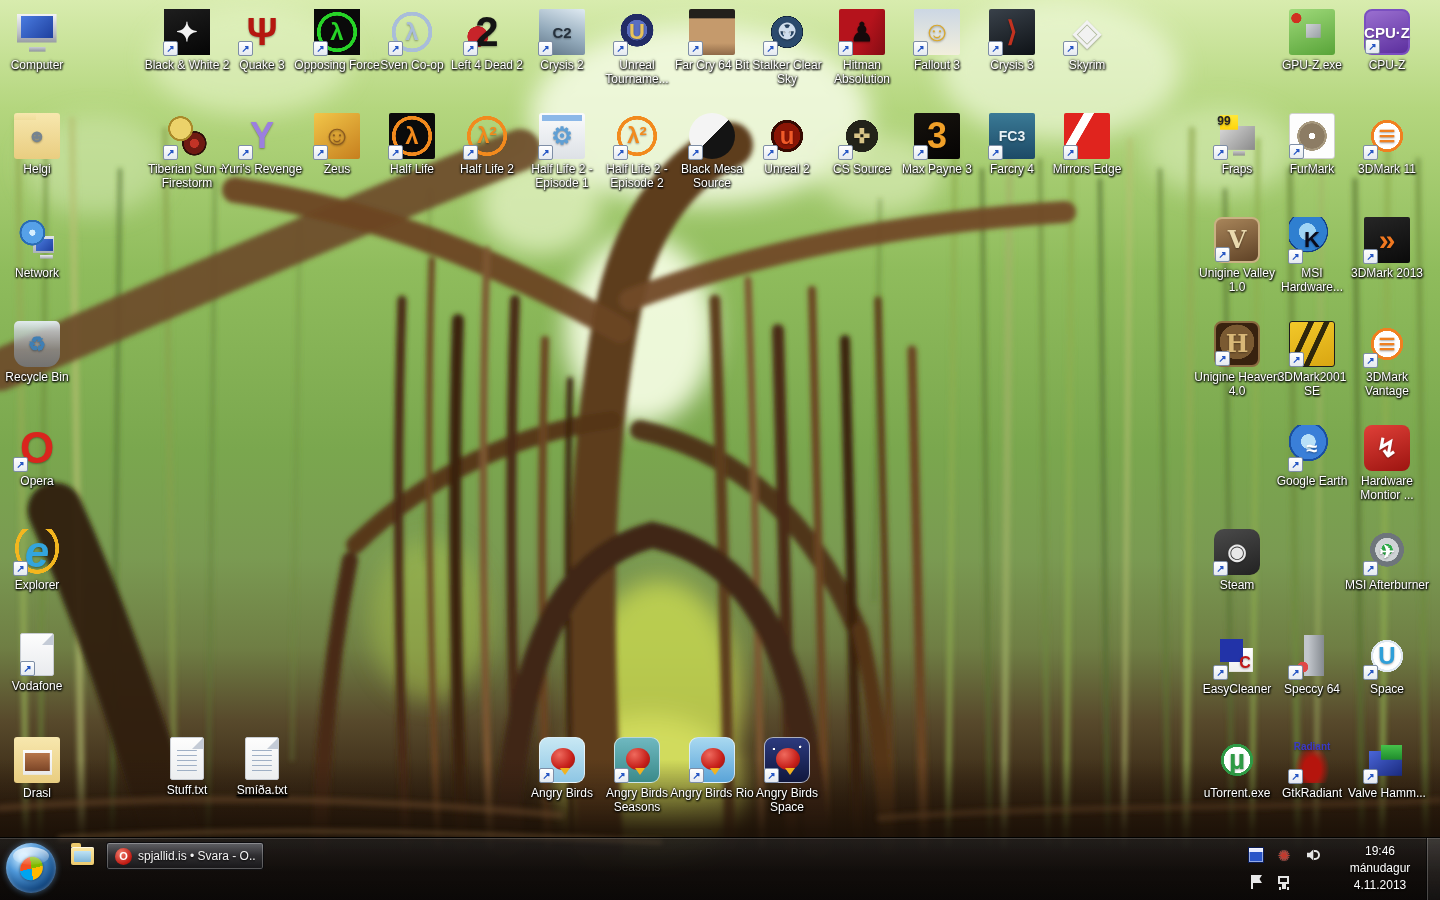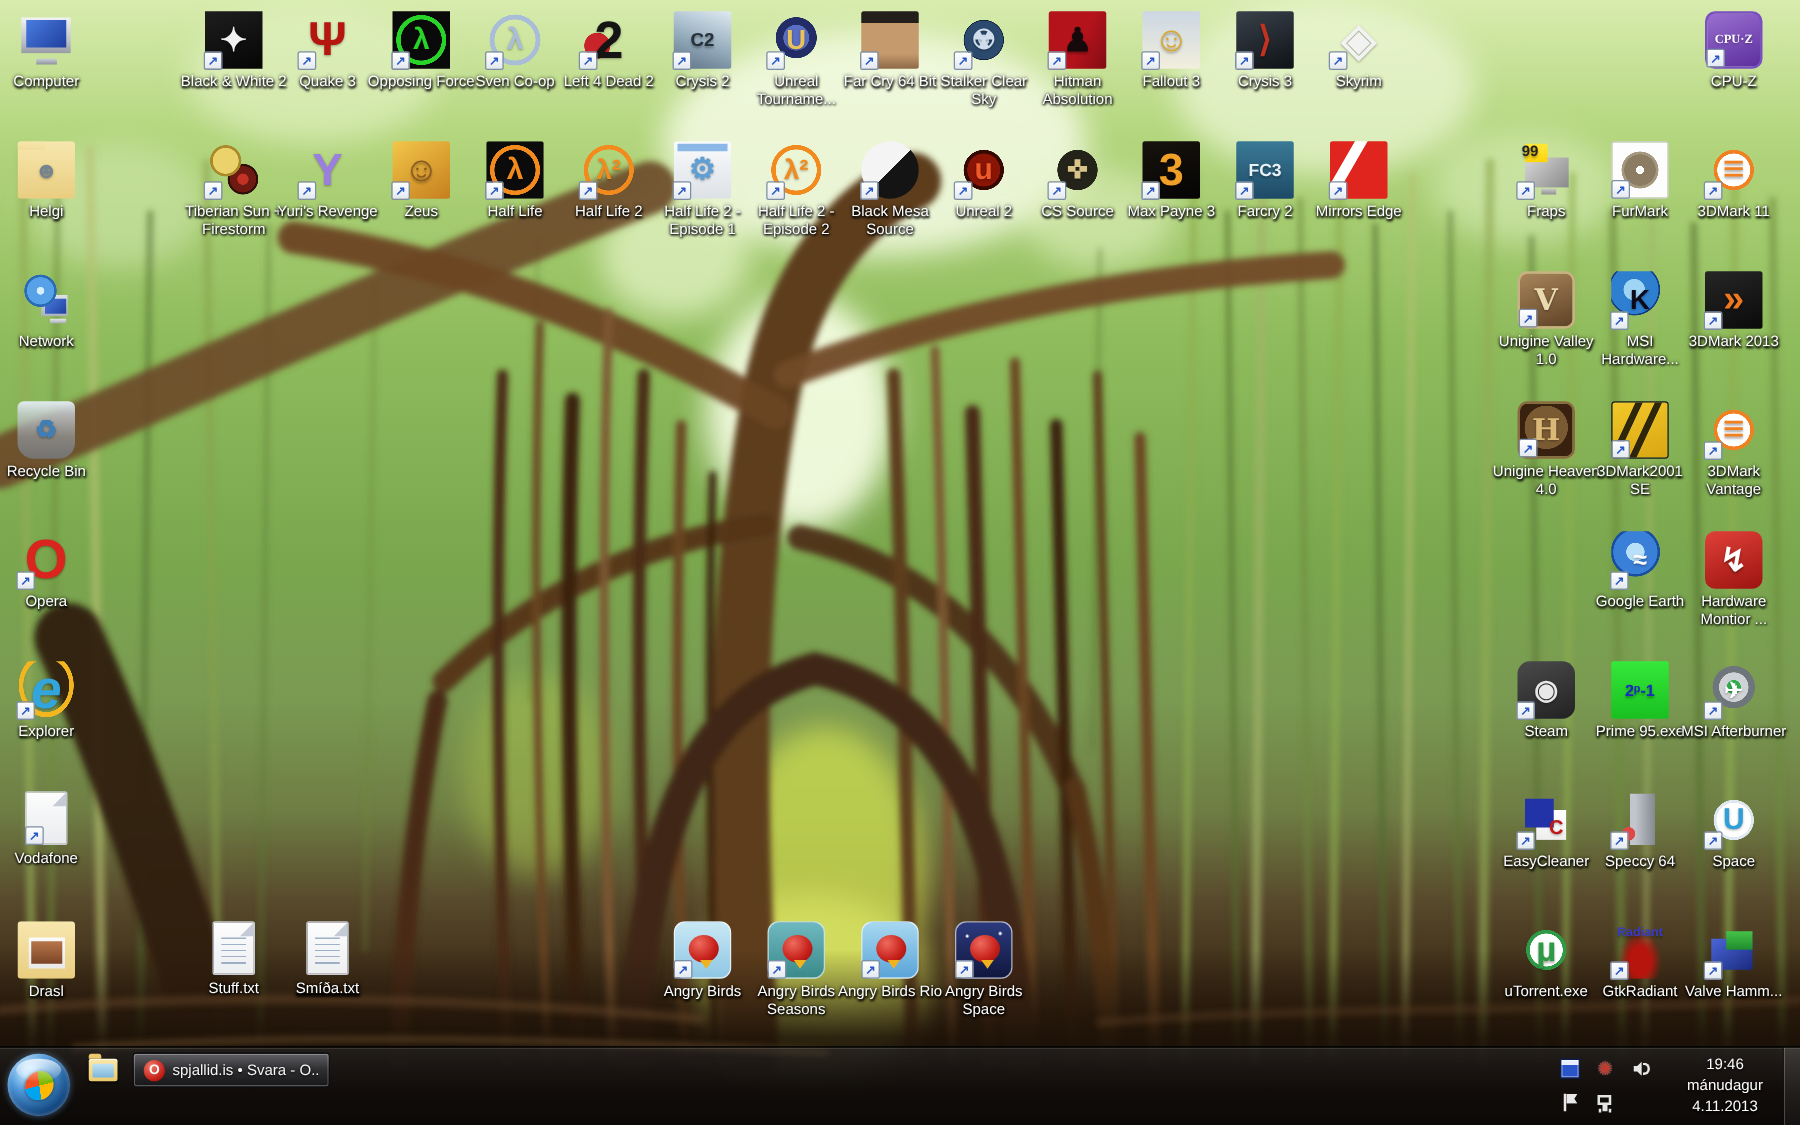--- a/index.html
+++ b/index.html
@@ -280,23 +280,30 @@
       </div>
       <div class="ico-label">Crysis 3</div>
     </div>
       <div class="dicon" style="left: 1044px; top: 9px;">
       <div class="ico-art">
         <span class="ico-glyph" style="color: rgb(242, 242, 242); font-size: 36px;">◈</span>
         <span class="sc-arrow" style="display: flex;">↗</span>
       </div>
       <div class="ico-label">Skyrim</div>
     </div>
+      <div class="dicon" style="left: 1269px; top: 9px;">
+      <div class="ico-art" style="background: radial-gradient(circle at 16% 20%, rgb(208, 48, 32) 0px, rgb(208, 48, 32) 9%, rgba(0, 0, 0, 0) 10%), linear-gradient(135deg, rgb(207, 210, 214), rgb(154, 160, 166)) 54% 48% / 32% 30% no-repeat, linear-gradient(160deg, rgb(159, 217, 122), rgb(88, 164, 56)); border-radius: 3px;">
+        
+        
+      </div>
+      <div class="ico-label">GPU-Z.exe</div>
+    </div>
       <div class="dicon" style="left: 1344px; top: 9px;">
       <div class="ico-art" style="background: linear-gradient(160deg, rgb(154, 111, 208), rgb(92, 47, 158)); border-radius: 8px; border: 2px solid rgb(122, 79, 192); box-sizing: border-box;">
-        <span class="ico-glyph" style="color: rgb(255, 255, 255); font-size: 10px; font-weight: 800; font-family: Liberation Serif, serif;">CPU·Z</span>
+        <span class="ico-glyph" style="color: rgb(255, 255, 255); font-size: 15px; font-weight: 800;">CPU·Z</span>
         <span class="sc-arrow" style="display: flex;">↗</span>
       </div>
       <div class="ico-label">CPU-Z</div>
     </div>
       <div class="dicon" style="left: -6px; top: 113px;">
       <div class="ico-art" style="background: linear-gradient(rgb(247, 231, 174), rgb(240, 220, 154)) 0px 0px / 48% 16% no-repeat, linear-gradient(rgb(247, 231, 174), rgb(233, 205, 128)); border-radius: 3px;">
         <span class="ico-glyph" style="color: rgb(118, 132, 143); font-size: 18px;">☻</span>
 
       </div>
       <div class="ico-label">Helgi</div>
@@ -376,21 +383,21 @@
         <span class="ico-glyph" style="color: rgb(240, 160, 40); font-size: 36px; font-weight: 800;">3</span>
         <span class="sc-arrow" style="display: flex;">↗</span>
       </div>
       <div class="ico-label">Max Payne 3</div>
     </div>
       <div class="dicon" style="left: 969px; top: 113px;">
       <div class="ico-art" style="background: linear-gradient(rgb(58, 122, 150), rgb(29, 74, 102)); border-radius: 2px;">
         <span class="ico-glyph" style="color: rgb(232, 242, 246); font-size: 14px; font-weight: 800;">FC3</span>
         <span class="sc-arrow" style="display: flex;">↗</span>
       </div>
-      <div class="ico-label">Farcry 2</div>
+      <div class="ico-label">Farcry 4</div>
     </div>
       <div class="dicon" style="left: 1044px; top: 113px;">
       <div class="ico-art" style="background: linear-gradient(300deg, rgb(224, 36, 30) 0px, rgb(224, 36, 30) 58%, rgb(255, 255, 255) 59%, rgb(255, 255, 255) 72%, rgb(224, 36, 30) 73%); border-radius: 2px;">
 
         <span class="sc-arrow" style="display: flex;">↗</span>
       </div>
       <div class="ico-label">Mirrors Edge</div>
     </div>
       <div class="dicon" style="left: 1194px; top: 113px;">
       <div class="ico-art" style="background: linear-gradient(rgb(255, 232, 56), rgb(255, 212, 10)) 22% 6% / 40% 32% no-repeat, linear-gradient(135deg, rgb(216, 216, 216), rgb(138, 138, 138)) 55% 60% / 76% 52% no-repeat, linear-gradient(rgb(200, 200, 200), rgb(144, 144, 144)) 55% 92% / 26% 10% no-repeat;">
@@ -496,27 +503,20 @@
         <span class="sc-arrow" style="display: flex;">↗</span>
       </div>
       <div class="ico-label">Explorer</div>
     </div>
       <div class="dicon" style="left: 1194px; top: 529px;">
       <div class="ico-art" style="background: linear-gradient(160deg, rgb(74, 74, 74), rgb(34, 34, 34)); border-radius: 10px;">
         <span class="ico-glyph" style="color: rgb(232, 232, 232); font-size: 22px;">◉</span>
         <span class="sc-arrow" style="display: flex;">↗</span>
       </div>
       <div class="ico-label">Steam</div>
-    </div>
-      <div class="dicon" style="left: 1269px; top: 529px;">
-      <div class="ico-art" style="background: linear-gradient(rgb(53, 232, 58), rgb(24, 192, 32)); border-radius: 2px;">
-        <span class="ico-glyph" style="color: rgb(26, 42, 192); font-size: 13px; font-weight: 800;">2ᵖ-1</span>
-
-      </div>
-      <div class="ico-label">Prime 95.exe</div>
     </div>
       <div class="dicon" style="left: 1344px; top: 529px;">
       <div class="ico-art" style="background: radial-gradient(circle at 50% 45%, rgb(47, 174, 74) 0px, rgb(47, 174, 74) 16%, rgb(207, 211, 214) 17%, rgb(207, 211, 214) 34%, rgb(110, 117, 123) 35%, rgb(110, 117, 123) 49%, rgba(0, 0, 0, 0) 50%);">
         <span class="ico-glyph" style="color: rgb(255, 255, 255); font-size: 18px;">✈</span>
         <span class="sc-arrow" style="display: flex;">↗</span>
       </div>
       <div class="ico-label">MSI Afterburner</div>
     </div>
       <div class="dicon" style="left: -6px; top: 633px;">
       <div class="ico-art doc" style="background: linear-gradient(rgb(253, 253, 253), rgb(233, 235, 238)); border-radius: 2px; border: 1px solid rgb(200, 204, 210); box-sizing: border-box;">

